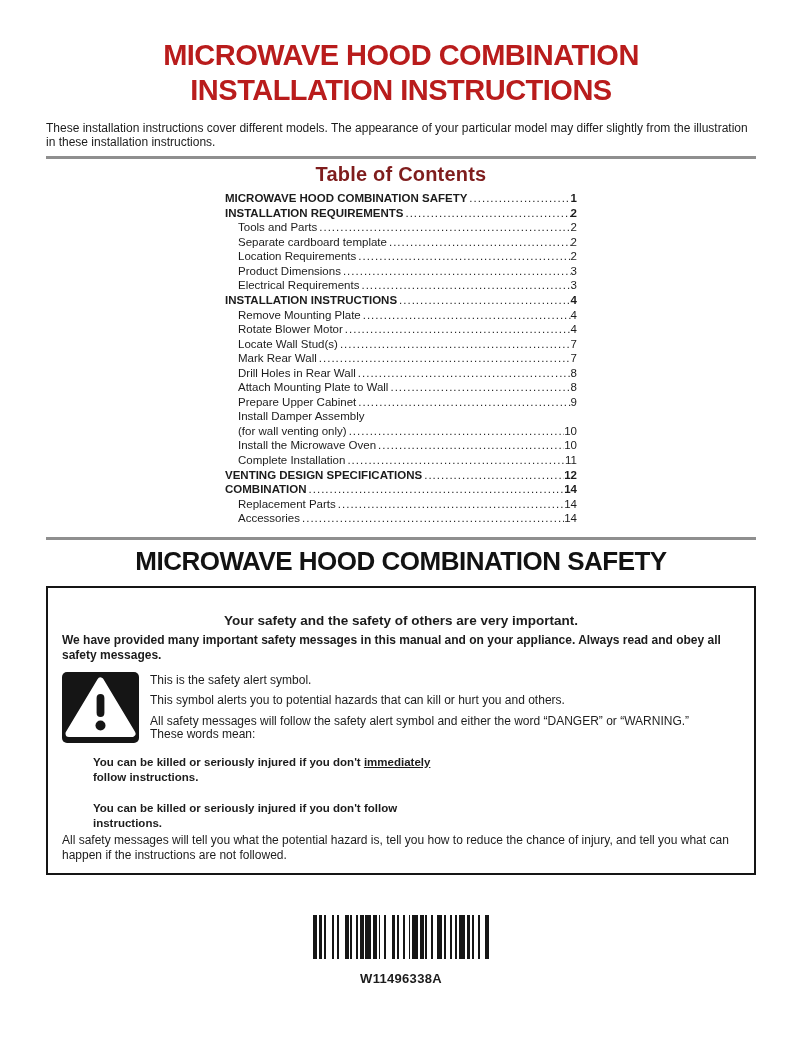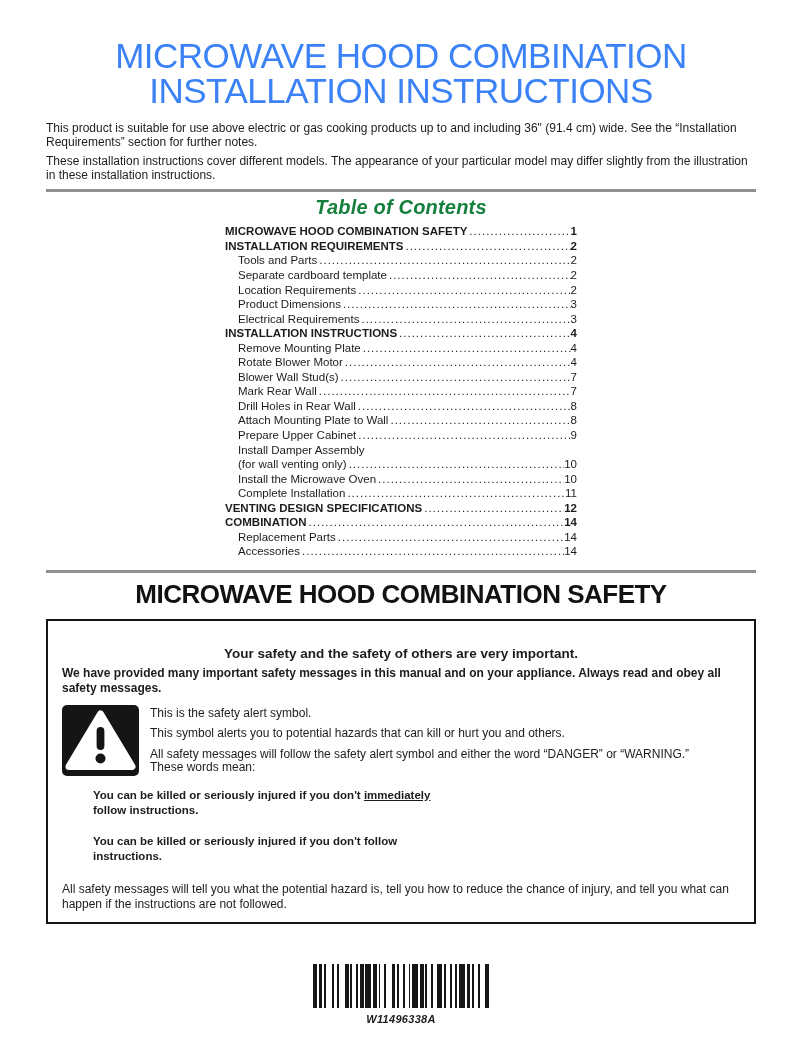--- a/index.html
+++ b/index.html
@@ -9,45 +9,44 @@
     font-family:"Liberation Sans", sans-serif;
     color:#1c1c1c;
     overflow:hidden;
   }
   .page { width:802px; height:1037px; padding:0 46px; position:relative; }
 
   
   .doc-title {
     margin-top:38px;
     text-align:center;
-    font-size:35px; line-height:35px;
-    font-weight:normal; letter-spacing:-0.5px;
-    color:#3b82f6;
+    font-size:29px; line-height:35px;
+    font-weight:bold; letter-spacing:-0.5px;
+    color:#b91c1c;
   }
 
   .intro p {
     font-size:12px; line-height:13.6px;
     margin-top:6px;
     color:#1c1c1c;
   }
   .intro { margin-top:14px; }
 
   .divider {
     height:3px; background:#8f8f8f;
     margin-top:7px;
   }
 
   
   .toc-heading {
     text-align:center;
     font-size:20px; font-weight:bold;
     letter-spacing:0.2px;
     margin-top:4px;
-    color:#15803d;
-    font-style:italic;
+    color:#7f1d1d;
   }
   .toc { width:352px; margin:5px auto 0 auto; }
   .toc-row {
     display:flex; align-items:baseline;
     font-size:11.5px; line-height:14.55px;
     white-space:nowrap;
   }
   .toc-row.bold { font-weight:bold; }
   .toc-row.indent { padding-left:13px; }
   .toc-label { flex:0 0 auto; }
@@ -106,51 +105,49 @@
   .hazard-desc {
     margin-left:31px; margin-top:2px;
     font-size:11.5px; font-weight:bold; line-height:15px;
     width:352px;
   }
   .hazard-desc .u { text-decoration:underline; }
   .hazard-row.warning { margin-top:14px; }
 
   .safety-closing {
     font-size:12px; line-height:15px;
-    margin-top:18px;
+    margin-top:2px;
   }
 
   
   .barcode-wrap { margin-top:40px; text-align:center; }
   .barcode-bars {
     width:176px; height:44px;
     margin:0 auto;
     display:flex;
   }
   .barcode-bars div { flex-basis:0; height:100%; }
   .bar-b { background:#161616; }
   .bar-w { background:#ffffff; }
   .barcode-label {
-    font-size:11px; font-weight:bold; letter-spacing:0.3px;
-    margin-top:5px;
-    font-style:italic;
+    font-size:13px; font-weight:bold; letter-spacing:0.3px;
+    margin-top:12px;
   }
 </style>
 </head>
 <body>
 
 <div class="page">
 
   <h1 class="doc-title">
     <span>MICROWAVE HOOD COMBINATION</span><br>
     <span>INSTALLATION INSTRUCTIONS</span>
   </h1>
 
   <div class="intro">
-    <p>This product is suitable for use above electric or gas cooking products up to and including 36" (91.4 cm) wide. See the “Installation Requirements” section for further notes.</p>
     <p>These installation instructions cover different models. The appearance of your particular model may differ slightly from the illustration in these installation instructions.</p>
   </div>
 
   <div class="divider"></div>
 
   <h2 class="toc-heading">Table of Contents</h2>
 
   <div class="toc">
 
       <div class="toc-row bold">
@@ -207,21 +204,21 @@
         <span class="toc-page">4</span>
       </div>
 
       <div class="toc-row indent">
         <span class="toc-label">Rotate Blower Motor</span>
         <span class="toc-dots"></span>
         <span class="toc-page">4</span>
       </div>
 
       <div class="toc-row indent">
-        <span class="toc-label">Blower Wall Stud(s)</span>
+        <span class="toc-label">Locate Wall Stud(s)</span>
         <span class="toc-dots"></span>
         <span class="toc-page">7</span>
       </div>
 
       <div class="toc-row indent">
         <span class="toc-label">Mark Rear Wall</span>
         <span class="toc-dots"></span>
         <span class="toc-page">7</span>
       </div>
 

